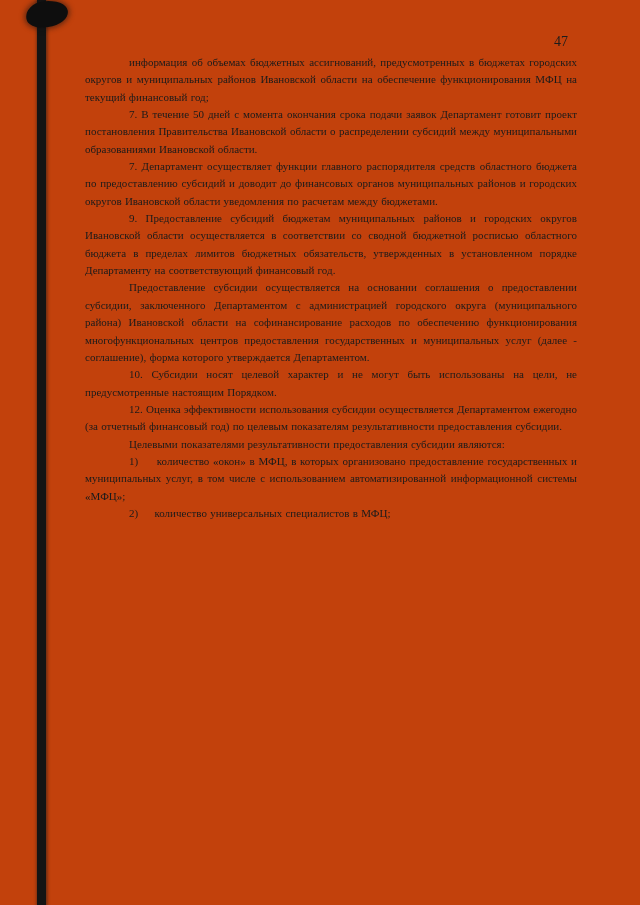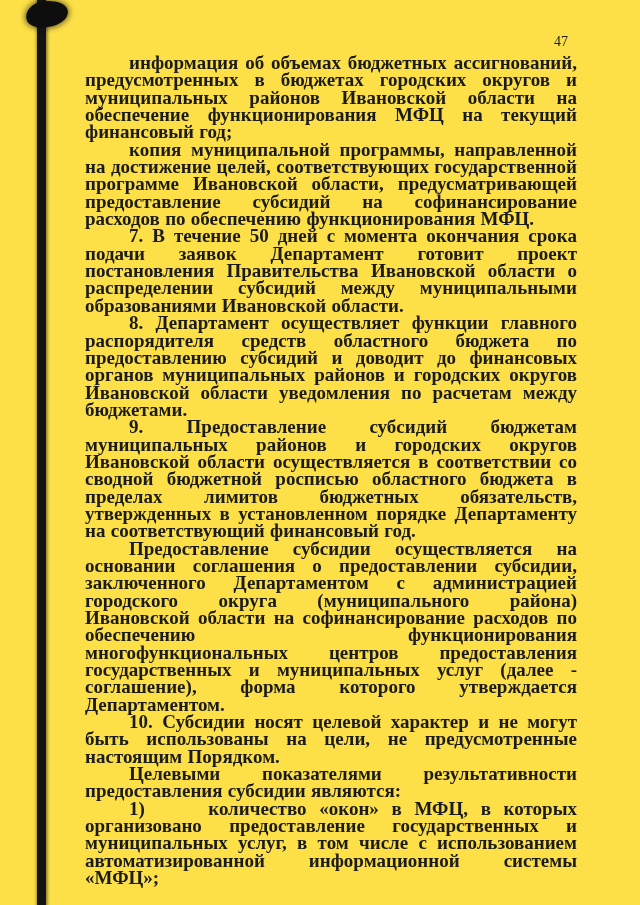--- a/index.html
+++ b/index.html
@@ -1,20 +1,20 @@
 <!DOCTYPE html>
 <html><head>
 <meta charset="utf-8">
 <style>
   html, body { margin: 0; padding: 0; background: #e8e8e8; }
   .page {
     position: relative;
     width: 640px;
     height: 905px;
-    background: #fde047;
+    background: #c2410c;
     overflow: hidden;
     font-family: "Liberation Serif", "DejaVu Serif", serif;
   }
   
   .scan-bar {
     position: absolute;
     left: 37px;
     top: 0;
     width: 9px;
     height: 905px;
@@ -38,44 +38,44 @@
     right: 72px;
     font-size: 14px;
     color: #1c1c1c;
   }
   .content {
     position: absolute;
     left: 85px;
     top: 54px;
     width: 492px;
     color: #1b1b1b;
-    font-size: 19px;
+    font-size: 11px;
     line-height: 17.35px;
     text-align: justify;
-    font-weight: bold;
   }
   .content p.para {
     margin: 0;
     padding: 0;
     text-indent: 44px;
     word-spacing: 0.5px;
   }
 </style>
 </head>
 <body>
 
 <div class="page">
   <div class="scan-bar"></div>
   <div class="scan-blob"></div>
   <div class="page-number">47</div>
   <div class="content">
 
   <p class="para">информация об объемах бюджетных ассигнований, предусмотренных в бюджетах городских округов и муниципальных районов Ивановской области на обеспечение функционирования МФЦ на текущий финансовый год;</p>
-      <p class="para">копия муниципальной программы, направленной на достижение целей, соответствующих государственной программе Ивановской области, предусматривающей предоставление субсидий на софинансирование расходов по обеспечению функционирования МФЦ.</p>
       <p class="para">7. В течение 50 дней с момента окончания срока подачи заявок Департамент готовит проект постановления Правительства Ивановской области о распределении субсидий между муниципальными образованиями Ивановской области.</p>
-      <p class="para">8. Департамент осуществляет функции главного распорядителя средств областного бюджета по предоставлению субсидий и доводит до финансовых органов муниципальных районов и городских округов Ивановской области уведомления по расчетам между бюджетами.</p>
+      <p class="para">7. Департамент осуществляет функции главного распорядителя средств областного бюджета по предоставлению субсидий и доводит до финансовых органов муниципальных районов и городских округов Ивановской области уведомления по расчетам между бюджетами.</p>
       <p class="para">9. Предоставление субсидий бюджетам муниципальных районов и городских округов Ивановской области осуществляется в соответствии со сводной бюджетной росписью областного бюджета в пределах лимитов бюджетных обязательств, утвержденных в установленном порядке Департаменту на соответствующий финансовый год.</p>
       <p class="para">Предоставление субсидии осуществляется на основании соглашения о предоставлении субсидии, заключенного Департаментом с администрацией городского округа (муниципального района) Ивановской области на софинансирование расходов по обеспечению функционирования многофункциональных центров предоставления государственных и муниципальных услуг (далее - соглашение), форма которого утверждается Департаментом.</p>
       <p class="para">10. Субсидии носят целевой характер и не могут быть использованы на цели, не предусмотренные настоящим Порядком.</p>
+      <p class="para">12. Оценка эффективности использования субсидии осуществляется Департаментом ежегодно (за отчетный финансовый год) по целевым показателям результативности предоставления субсидии.</p>
       <p class="para">Целевыми показателями результативности предоставления субсидии являются:</p>
       <p class="para">1)&nbsp;&nbsp;&nbsp;&nbsp; количество «окон» в МФЦ, в которых организовано предоставление государственных и муниципальных услуг, в том числе с использованием автоматизированной информационной системы «МФЦ»;</p>
+      <p class="para">2)&nbsp;&nbsp;&nbsp;&nbsp; количество универсальных специалистов в МФЦ;</p>
     </div>
 </div>
 
 </body></html>

